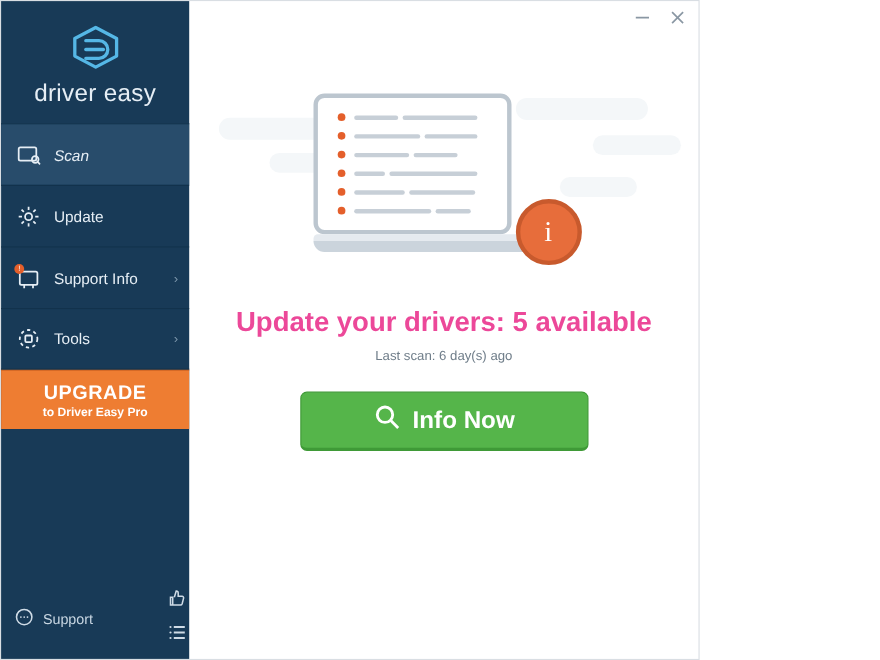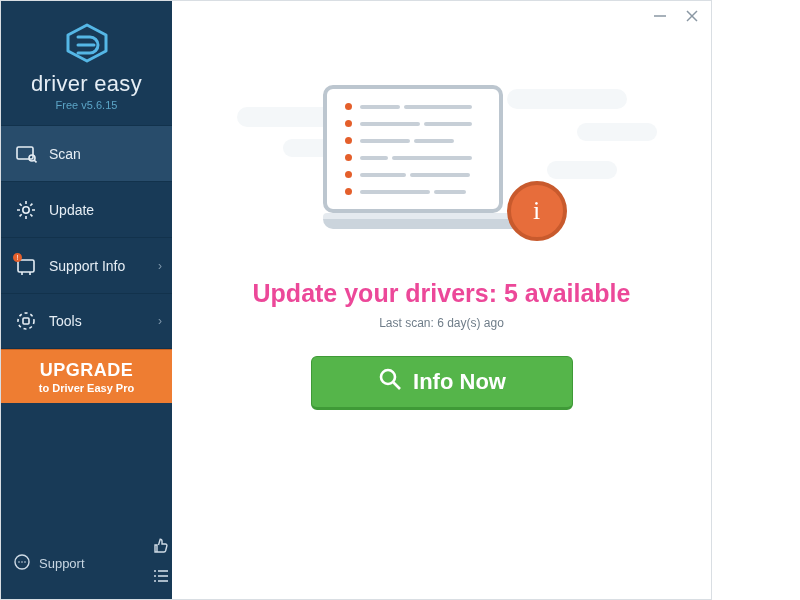--- a/index.html
+++ b/index.html
@@ -1,38 +1,38 @@
 <!DOCTYPE html>
 <html><head>
 <meta charset="utf-8">
 <style>
   * { box-sizing: border-box; margin: 0; padding: 0; font-family: "Segoe UI", Arial, sans-serif; }
   html, body { width: 800px; height: 600px; overflow: hidden; }
-  .window { width: 712px; height: 600px; border: 1px solid #d9dee3; display: flex; background: #fff; position: relative; }
+  .window { width: 636px; height: 600px; border: 1px solid #d9dee3; display: flex; background: #fff; position: relative; }
   .titlebar-controls { position: absolute; top: 8px; right: 12px; display: flex; gap: 18px; z-index: 10; }
   .titlebar-controls span { color: #8a97a3; font-size: 16px; cursor: pointer; }
 
   
   .sidebar { width: 171px; height: 100%; background: #183a57; display: flex; flex-direction: column; color: #e6eef5; }
   .brand { padding: 22px 0 14px 0; text-align: center; }
   .brand-logo { display: inline-block; }
   .brand-name { font-size: 22px; font-weight: 400; color: #e6eef5; margin-top: 4px; letter-spacing: 0.3px; }
   .brand-name b { font-weight: 400; }
   .brand-version { font-size: 11px; color: #5ba4c6; margin-top: 2px; }
 
   .nav { display: flex; flex-direction: column; }
   .nav-item {
     display: flex; align-items: center; gap: 12px;
     height: 56px; padding: 0 14px;
     color: #e6eef5; font-size: 14px; cursor: pointer;
     border-top: 1px solid #12324c;
     position: relative;
   }
   .nav-item:last-of-type { border-bottom: 1px solid #12324c; }
-  .nav-item.active { background: #284c6b; }
+  .nav-item.active { background: #284c6b; font-style: italic; }
   .nav-item .chev { position: absolute; right: 10px; color: #7f98ad; font-size: 12px; }
   .nav-icon { width: 22px; height: 22px; display: flex; align-items: center; justify-content: center; }
 
   .upgrade-btn {
     margin-top: 0; height: 54px; background: #ee7d32; color: #fff;
     display: flex; flex-direction: column; align-items: center; justify-content: center;
     cursor: pointer; border-top: 1px solid #c96221;
   }
   .upgrade-btn .u1 { font-weight: 700; font-size: 18px; letter-spacing: 0.5px; }
   .upgrade-btn .u2 { font-size: 11px; margin-top: 1px; font-weight: bold; }
@@ -105,21 +105,20 @@
       <span class="brand-logo">
         <svg width="46" height="40" viewBox="0 0 46 40">
           <polygon points="23,2 42,12 42,28 23,38 4,28 4,12" fill="none" stroke="#55b7e6" stroke-width="3" stroke-linejoin="round"></polygon>
           <path d="M14 14 h12 a8 8 0 0 1 0 16 h-12" fill="none" stroke="#55b7e6" stroke-width="3" stroke-linecap="round"></path>
           <line x1="14" y1="22" x2="30" y2="22" stroke="#55b7e6" stroke-width="3" stroke-linecap="round"></line>
         </svg>
       </span>
       <div class="brand-name">
         <span>driver</span> <b>easy</b>
       </div>
-      <div class="brand-version">Free v5.6.15</div>
     </div>
 
     <div class="nav">
 
       <div class="nav-item active">
         <span class="nav-icon">
           <svg width="22" height="22" viewBox="0 0 22 22" fill="none" stroke="#e6eef5" stroke-width="1.6">
             <rect x="2" y="4" width="16" height="12" rx="1.5"></rect>
             <circle cx="17" cy="15" r="3"></circle>
               <line x1="19" y1="17" x2="21.5" y2="19.5"></line>

